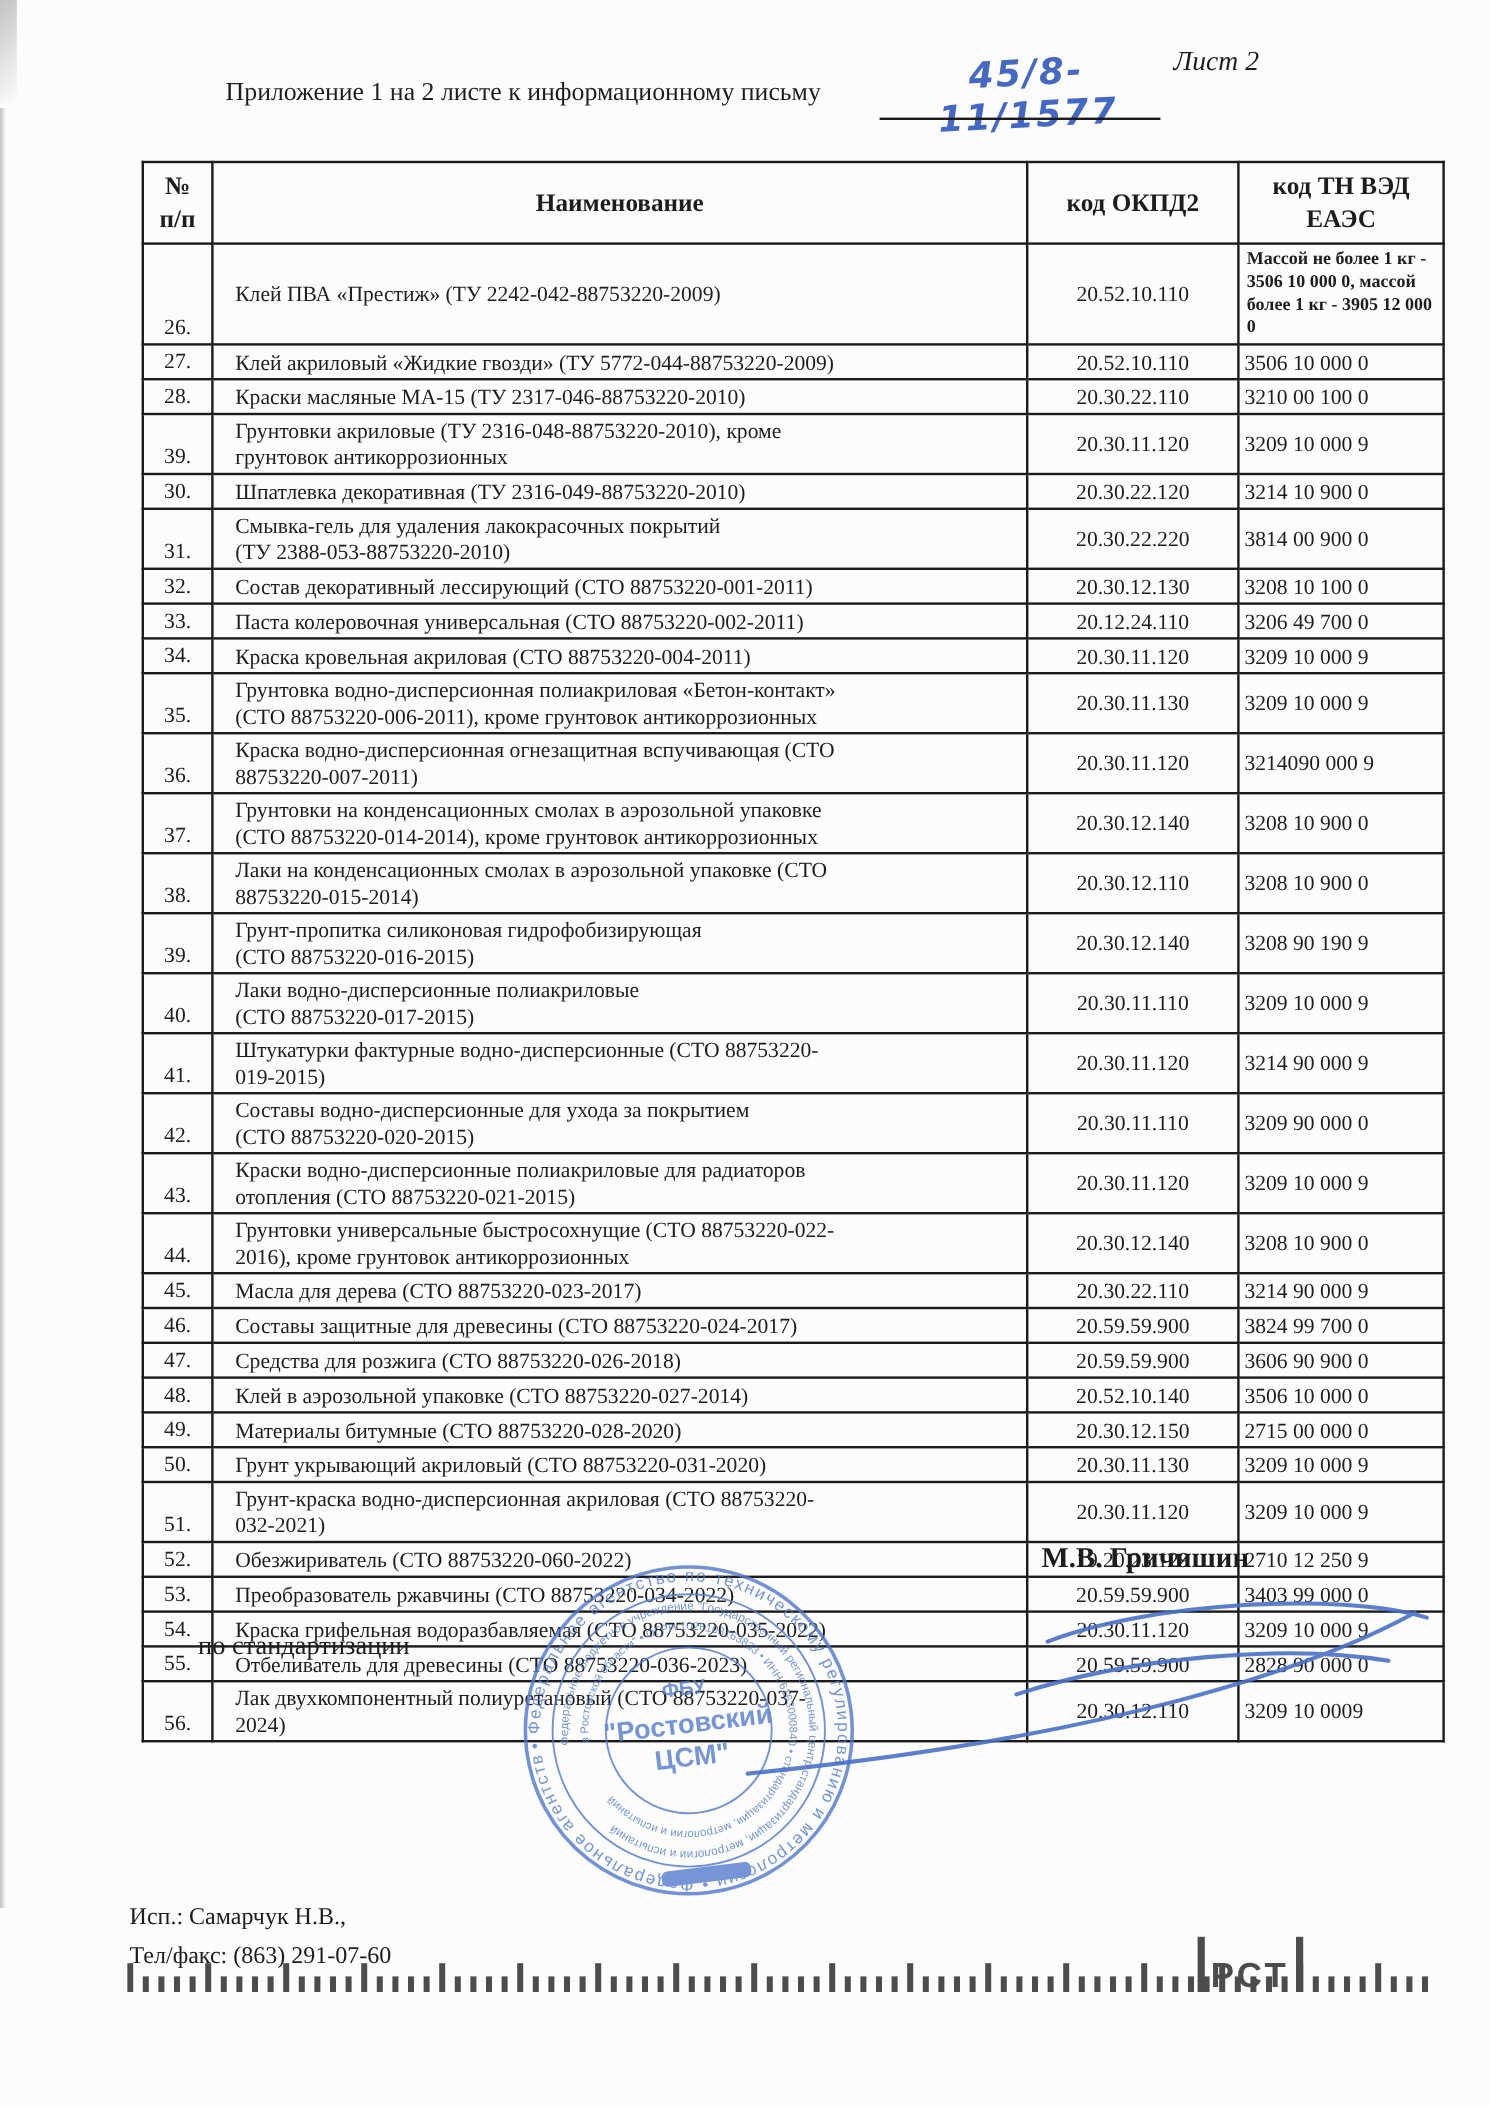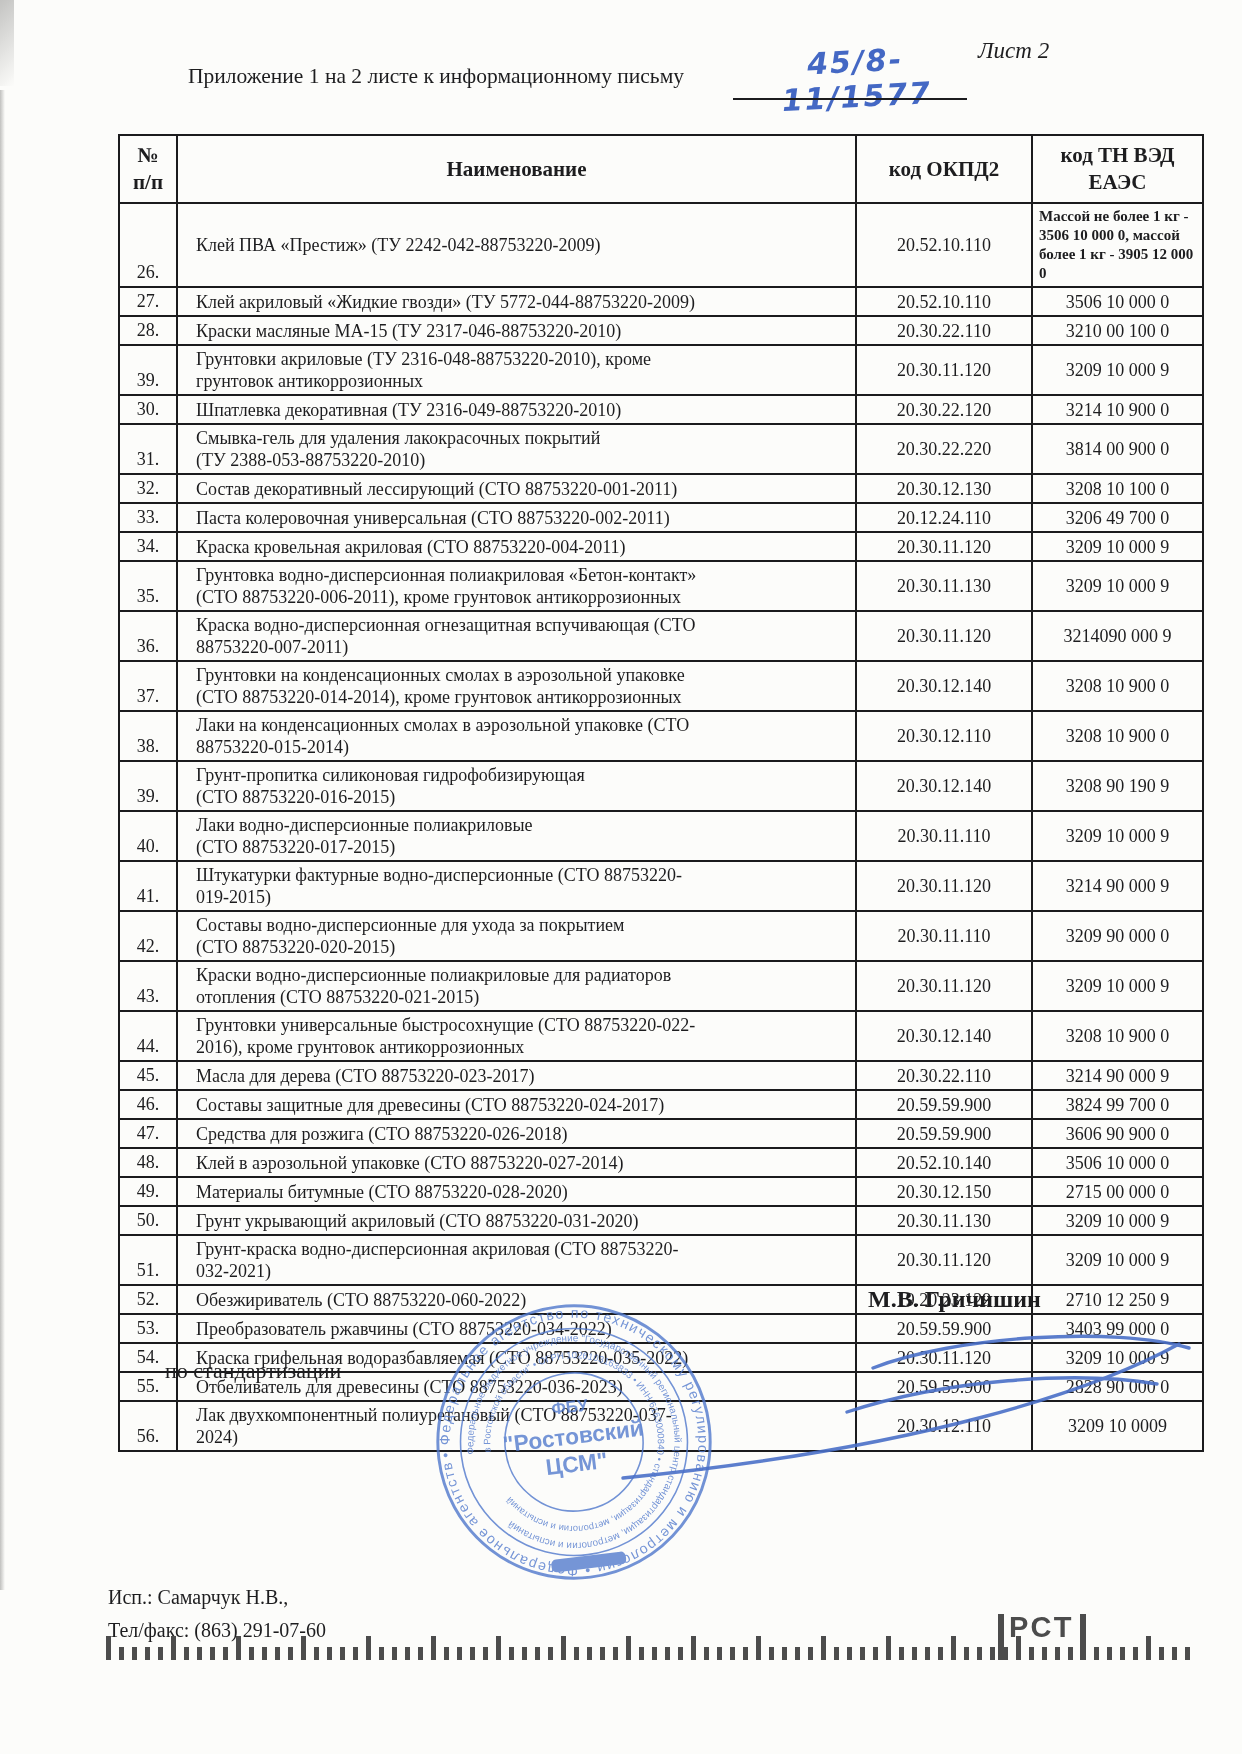--- a/index.html
+++ b/index.html
@@ -32,40 +32,40 @@
   .doc-table col.c-tnved{width:171px;}
   .doc-table th,.doc-table td{border:2px solid #1b1b1d;}
   .doc-table th{
     font-size:21px;font-weight:bold;text-align:center;vertical-align:middle;
     padding:6px 4px;line-height:27px;height:42px;
   }
   .doc-table td{font-size:18px;line-height:22px;padding:2px 4px;}
   td.cell-num{text-align:center;vertical-align:bottom;padding-bottom:3px;}
   td.cell-name{text-align:left;vertical-align:middle;padding-left:18px;padding-right:4px;}
   td.cell-okpd{text-align:center;vertical-align:middle;}
-  td.cell-tnved{text-align:center;vertical-align:middle;}
+  td.cell-tnved{text-align:left;vertical-align:middle;}
   td.cell-tnved.small{font-size:15px;line-height:19px;text-align:left;padding:3px 6px;font-weight:bold;}
 
   .sig-title{position:absolute;left:165px;top:1352px;font-size:22px;line-height:37px;}
   .sig-name{position:absolute;left:868px;top:1286px;font-size:24px;font-weight:bold;}
 
   .executor-line{position:absolute;left:108px;top:1586px;font-size:20px;}
   .phone-line{position:absolute;left:108px;top:1619px;font-size:20px;}
 
   .stamp{position:absolute;left:426px;top:1294px;width:296px;height:296px;
     transform:rotate(-7deg);opacity:.88;}
   .sign-strokes{position:absolute;left:595px;top:1318px;width:625px;height:200px;}
 
   .tick-row{position:absolute;left:106px;top:1634px;width:1085px;height:26px;
     display:flex;align-items:flex-end;overflow:hidden;}
   .tick{flex:0 0 5px;margin-right:8px;background:#4c4c4c;}
   .tick.short{height:13px;}
   .tick.tall{height:24px;}
   .rst-mark{position:absolute;left:998px;top:1614px;height:46px;
-    display:flex;align-items:flex-start;}
+    display:flex;align-items:flex-end;}
   .rst-bar{width:6px;height:46px;background:#4c4c4c;}
   .rst-text{
     font-family:"Liberation Sans","DejaVu Sans",sans-serif;font-weight:bold;
     font-size:29px;line-height:26px;letter-spacing:3px;color:#4c4c4c;
     padding:0 5px;
   }
 </style>
 </head>
 <body>
 

